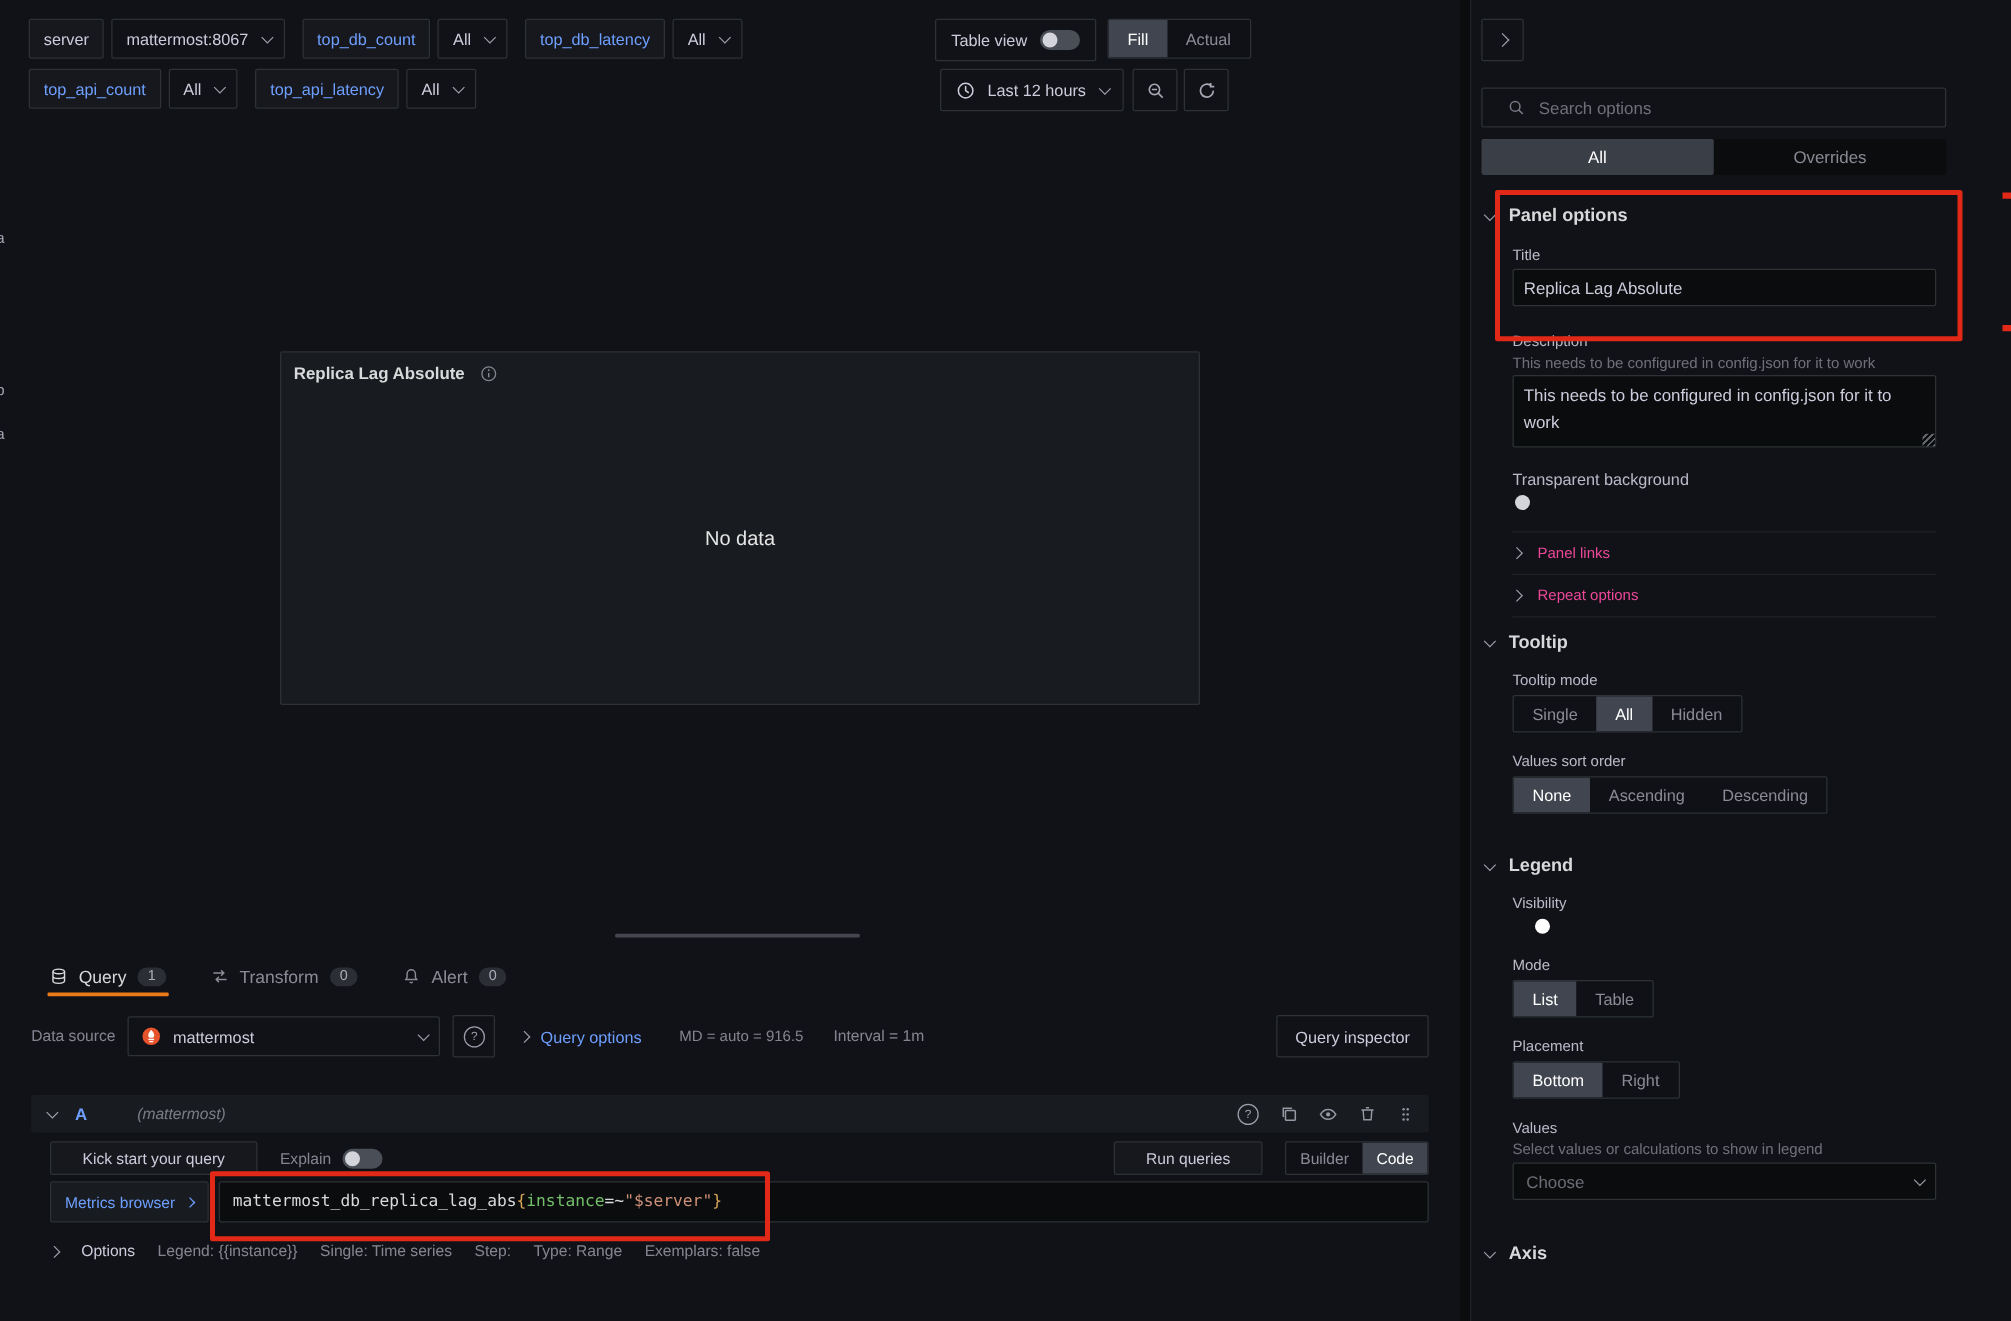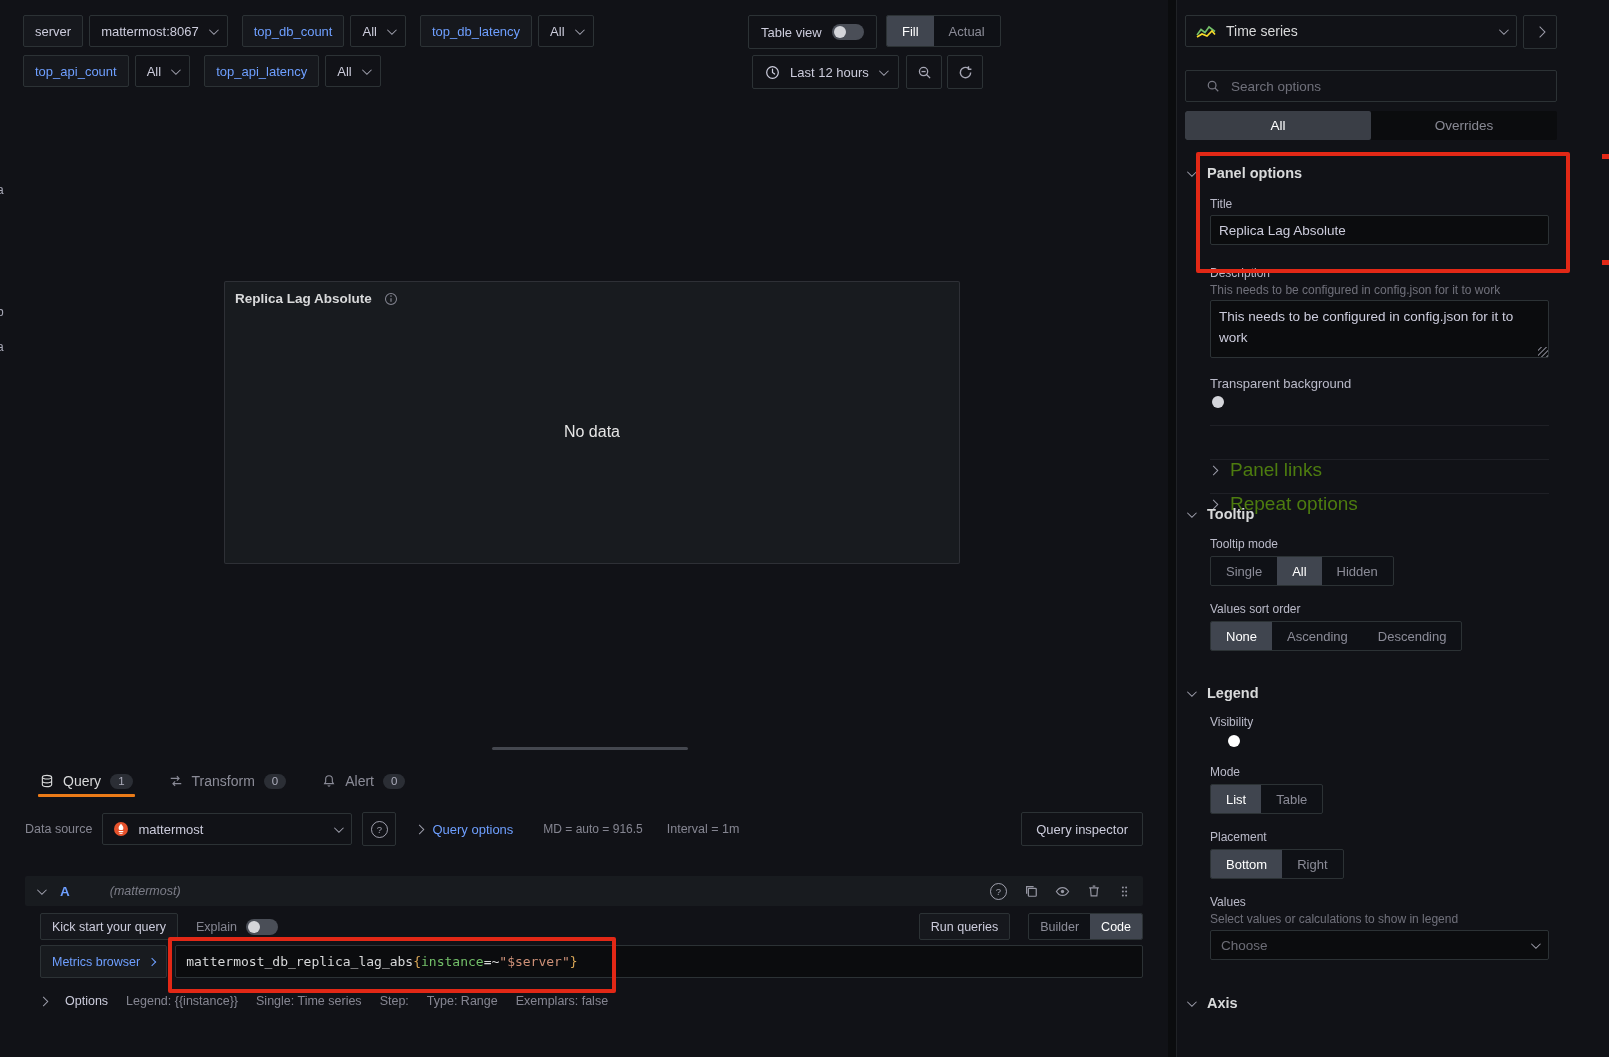--- a/index.html
+++ b/index.html
@@ -58,21 +58,21 @@
   .q-icon::after{content:"?";font-size:9.5px;color:rgba(204,204,220,.75);}
   .btn-outline{height:32px;display:inline-flex;align-items:center;padding:0 14px;border:1px solid #2c3235;border-radius:2px;background:#111217;color:#ccccdc;font-size:13px;}
 
   
   .card-header{position:absolute;left:25px;top:876px;width:1118px;height:30px;display:flex;align-items:center;background:#181b1f;border-radius:2px;padding:0 12px;box-sizing:border-box;}
   .refid{color:#6e9fff;font-weight:700;font-size:13.5px;margin-left:16px;}
   .ds-hint{font-style:italic;color:rgba(204,204,220,.55);margin-left:40px;font-size:12.5px;}
   .header-icons{margin-left:auto;display:flex;align-items:center;gap:17px;color:rgba(204,204,220,.7);}
 
   .toolbar{position:absolute;left:40px;top:913px;width:1103px;height:27px;display:flex;align-items:center;gap:18px;}
-  .btn-sec{height:27px;display:inline-flex;align-items:center;padding:0 11px;border:1px solid #2c3235;border-radius:2px;background:#16181d;color:#ccccdc;font-size:12.5px;box-sizing:border-box;}
+  .btn-sec{height:27px;display:inline-flex;align-items:center;padding:0 25px;border:1px solid #2c3235;border-radius:2px;background:#16181d;color:#ccccdc;font-size:12.5px;box-sizing:border-box;}
 
   .query-line{position:absolute;left:40px;top:945px;width:1103px;height:33px;display:flex;align-items:stretch;gap:8px;}
   .metrics-btn{display:flex;align-items:center;gap:9px;padding:0 11px;background:#181b1f;border:1px solid #2c3235;border-radius:2px;color:#6e9fff;font-size:12.5px;}
   .metrics-btn .chev{color:#6e9fff;width:5px;height:5px;}
   .query-input{flex:1;display:flex;align-items:center;padding:0 10px;background:#0b0c0e;border:1px solid #2c3235;border-radius:2px;font-family:"DejaVu Sans Mono",monospace;font-size:13px;white-space:pre;}
   .tok-metric{color:#d8d9da;}
   .tok-brace{color:#d8a657;}
   .tok-label{color:#73bf69;}
   .tok-op{color:#d8d9da;}
   .tok-str{color:#ce9178;}
@@ -92,21 +92,21 @@
   .opt-tabs{position:absolute;left:8px;top:111px;width:372px;height:29px;display:flex;background:#0b0c0e;border-radius:2px;overflow:hidden;}
   .opt-tab{flex:1;display:flex;align-items:center;justify-content:center;font-size:13.5px;color:rgba(204,204,220,.65);}
   .opt-tab.selected{background:#3a3e46;color:#fff;border-radius:2px;}
 
   .section-head{position:absolute;left:10px;display:flex;align-items:center;gap:13px;color:#d8d9da;font-weight:600;font-size:14.5px;height:20px;}
   .field-label{position:absolute;left:33px;font-size:12px;color:rgba(204,204,220,.9);}
   .help-text{position:absolute;left:33px;font-size:12px;color:rgba(204,204,220,.5);}
   .sb-input{position:absolute;left:33px;width:339px;height:30px;background:#0b0c0e;border:1px solid #2c3235;border-radius:2px;color:#ccccdc;font-size:13.5px;padding:0 8px;box-sizing:border-box;font-family:inherit;}
   .sb-textarea{position:absolute;left:33px;width:339px;height:58px;background:#0b0c0e;border:1px solid #2c3235;border-radius:2px;color:#ccccdc;font-size:13.5px;line-height:21px;padding:5px 8px;box-sizing:border-box;font-family:inherit;resize:none;overflow:hidden;}
   .resize-grip{position:absolute;left:361px;top:347px;width:10px;height:10px;background:repeating-linear-gradient(135deg,transparent 0 2px,rgba(204,204,220,.45) 2px 3.5px);}
-  .collapse-row{position:absolute;left:33px;width:339px;height:30px;display:flex;align-items:center;gap:13px;color:#4d7c0f;font-size:19px;margin-top:28px;}
+  .collapse-row{position:absolute;left:33px;width:339px;height:30px;display:flex;align-items:center;gap:13px;color:#ec4899;font-size:12px;}
   .hairline{position:absolute;left:33px;width:339px;height:1px;background:rgba(204,204,220,.08);}
   .sb-select{position:absolute;left:33px;width:339px;height:30px;display:flex;align-items:center;justify-content:space-between;padding:0 10px;box-sizing:border-box;background:#0b0c0e;border:1px solid #2c3235;border-radius:2px;color:rgba(204,204,220,.5);font-size:13.5px;}
 
   
   .annot{position:absolute;border:4px solid #e22816;border-radius:2px;pointer-events:none;z-index:40;}
   .edge-tick{position:absolute;right:0;width:7px;height:5px;background:#e22816;z-index:41;}
   .edge-frag{position:absolute;left:-3px;color:rgba(204,204,220,.8);font-size:12px;z-index:5;}
 
   svg{flex:none;}
 </style>
@@ -314,28 +314,20 @@
     <span class="dim">Step:</span>
     <span class="dim">Type: Range</span>
     <span class="dim">Exemplars: false</span>
   </div>
 
   <div class="gutter"></div>
 
   <div class="sidebar">
 
     <div class="viz-row">
-      <div class="viz-select">
-        <svg viewBox="0 0 20 14" width="20" height="14">
-            <polyline points="1,11 5,5.5 9,8.5 13,3 19,7.5" fill="none" stroke="#73bf69" stroke-width="1.6"></polyline>
-            <polyline points="1,13 6,10 11,12 16,7 19,10.5" fill="none" stroke="#fade2a" stroke-width="1.6"></polyline>
-          </svg>
-        <span class="viz-name">Time series</span>
-        <span class="chev down"></span>
-      </div>
       <div class="collapse-btn">
         <span class="chev right" style="width:7px;height:7px"></span>
       </div>
     </div>
 
     <div class="search-row">
       <svg viewBox="0 0 16 16" width="14" height="14">
           <circle cx="7" cy="7" r="4.4" fill="none" stroke="currentColor" stroke-width="1.4"></circle>
           <path d="M10.4 10.4 14 14" stroke="currentColor" stroke-width="1.4"></path>
         </svg>

